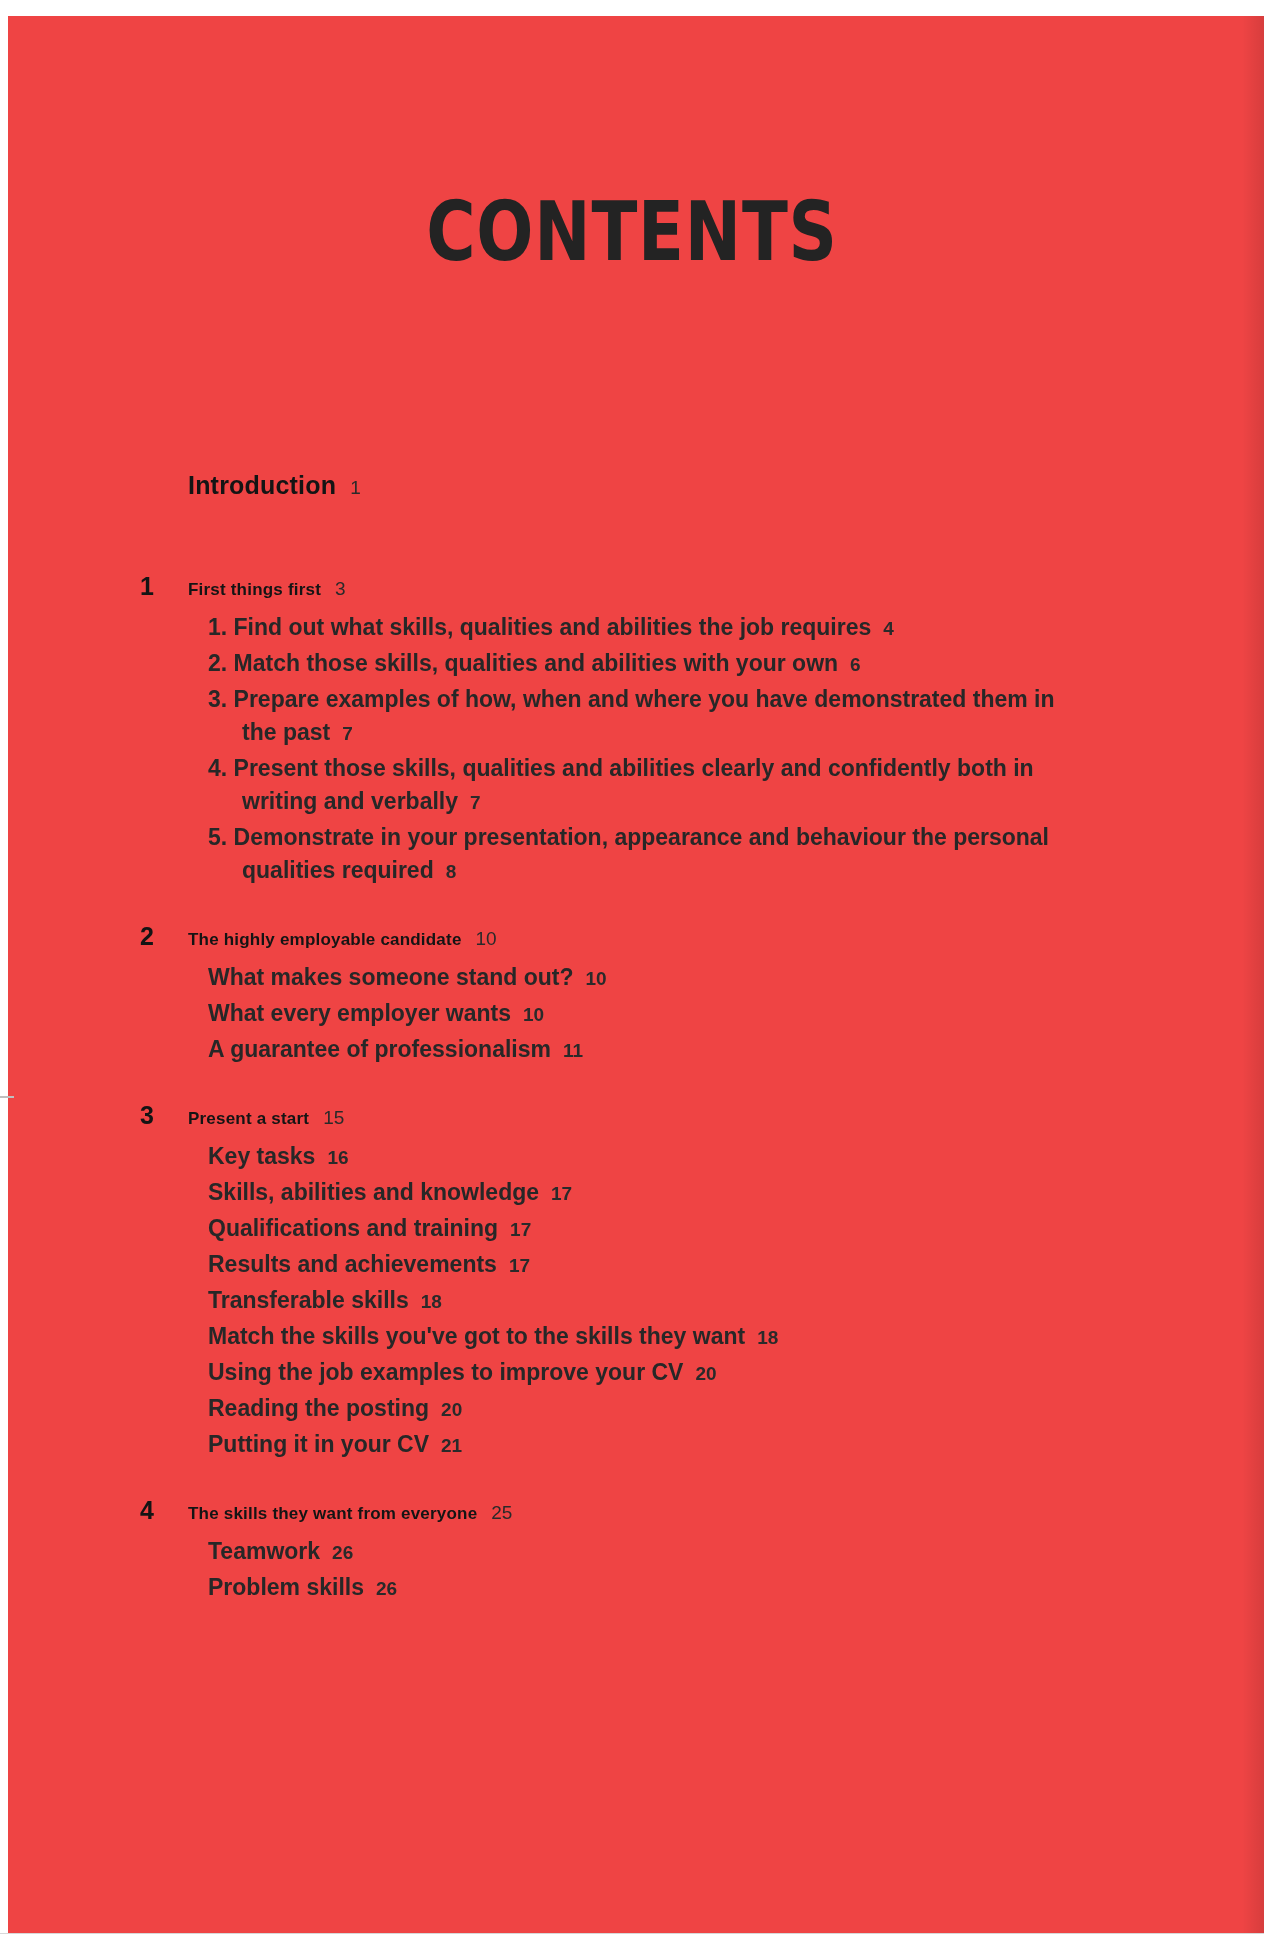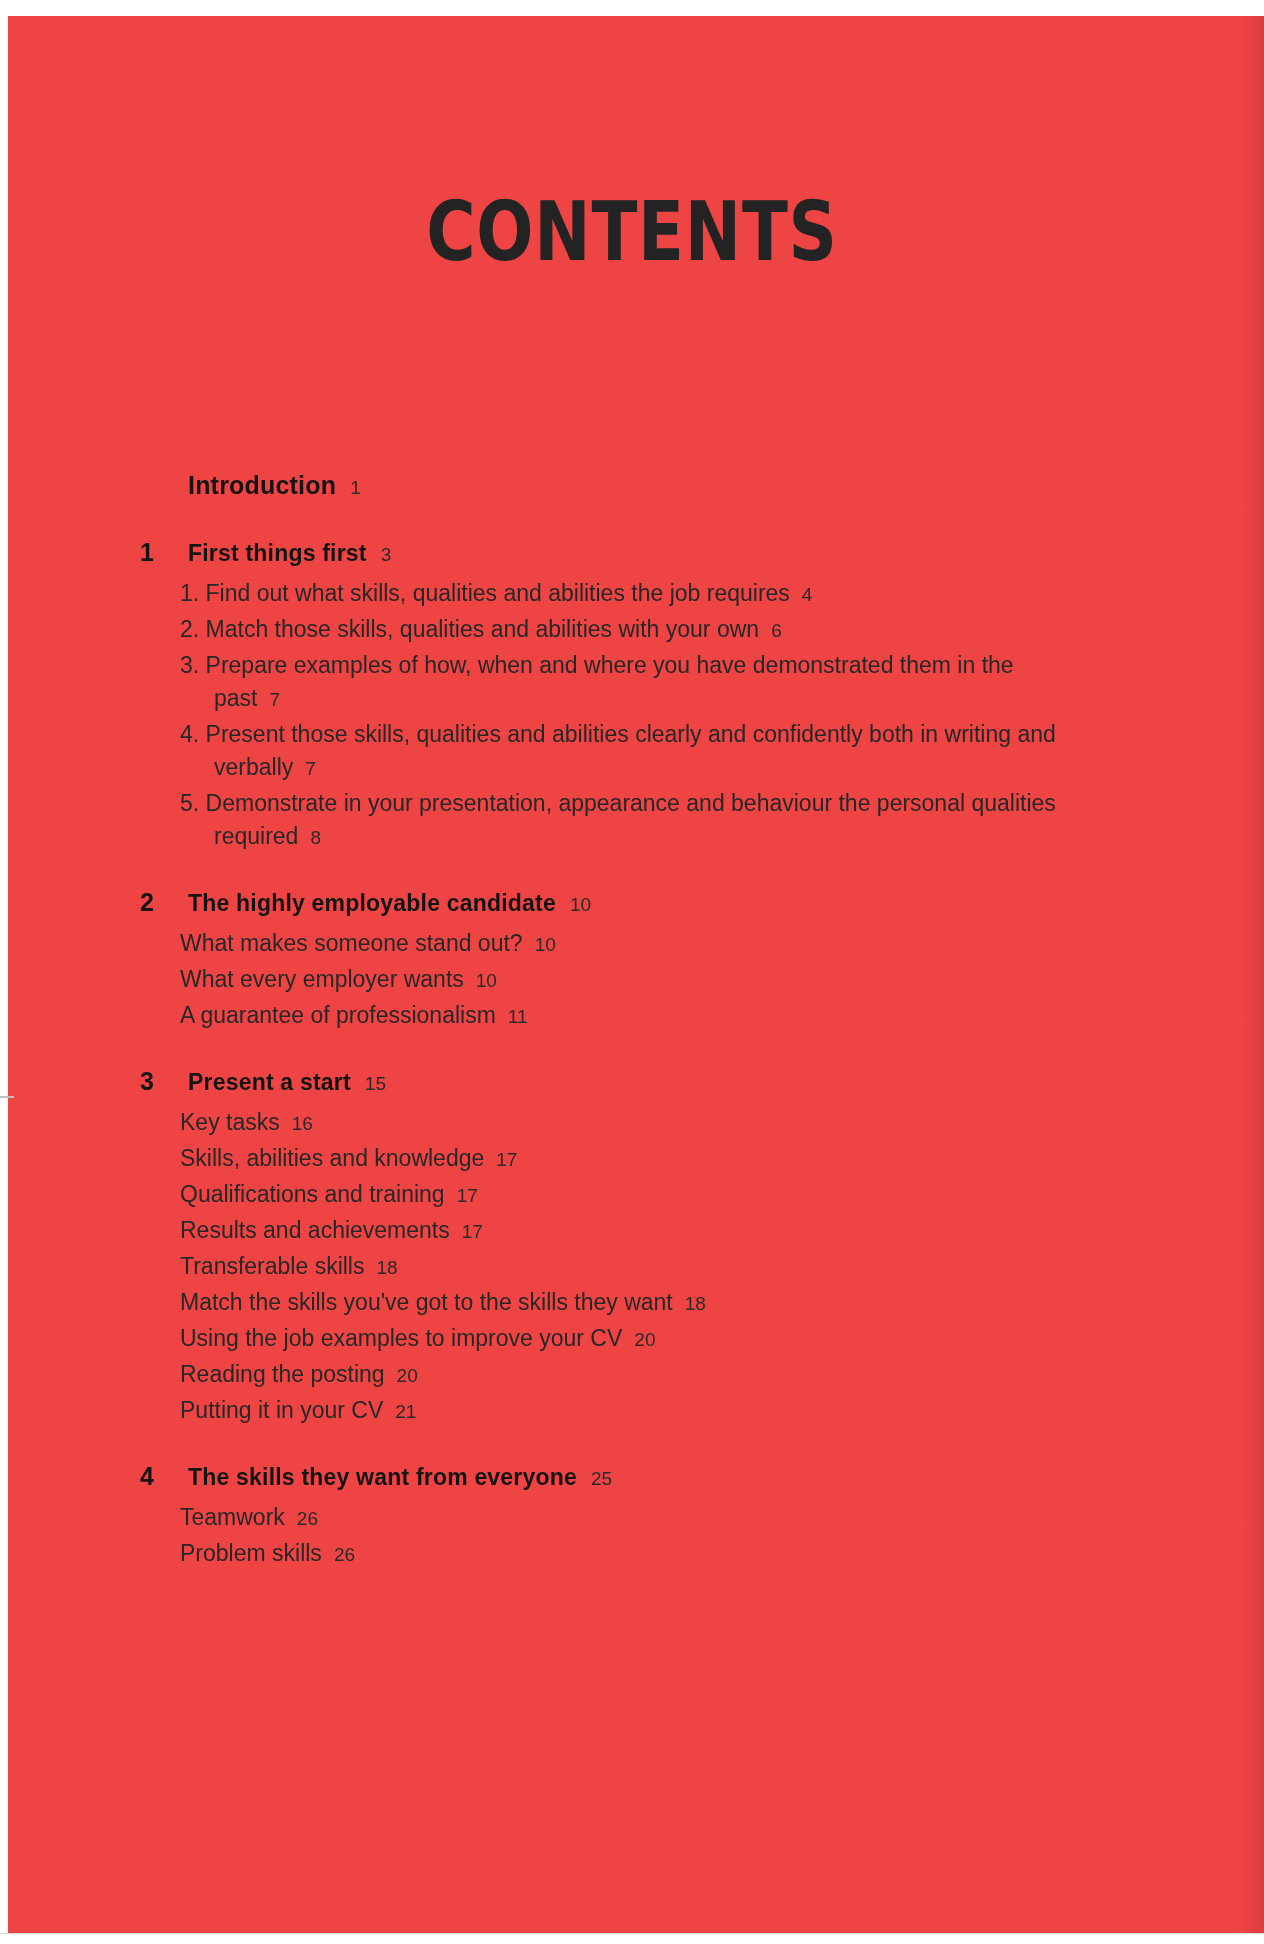--- a/index.html
+++ b/index.html
@@ -74,54 +74,55 @@
   }
 
   .toc {
     position: absolute;
     top: 455px;
     left: 140px;
     width: 940px;
   }
 
   .intro-row {
-    margin-bottom: 38px;
+    margin-bottom: 72px;
   }
 
   .chapter {
     margin-bottom: 34px;
   }
 
   .head-line {
     display: flex;
     align-items: baseline;
     margin-bottom: 10px;
   }
   .chap-num {
     width: 48px;
     flex: 0 0 48px;
     font-size: 25px;
     font-weight: 700;
     color: #141414;
   }
   .chap-title {
-    font-size: 23px;
+    font-size: 17px;
     font-weight: 700;
     color: #141414;
     letter-spacing: 0.2px;
   }
   .pg {
     font-size: 19px;
     font-weight: 400;
     color: #2a2a2a;
     margin-left: 14px;
   }
 
   .entries {
-    margin-left: 40px;
+    margin-left: 68px;
+    font-weight: bold;
   }
   .entry {
     font-size: 23px;
     line-height: 33px;
     color: #272727;
     margin-bottom: 2px;
     display: block;
   }
   .entry .txt {
     display: inline;

